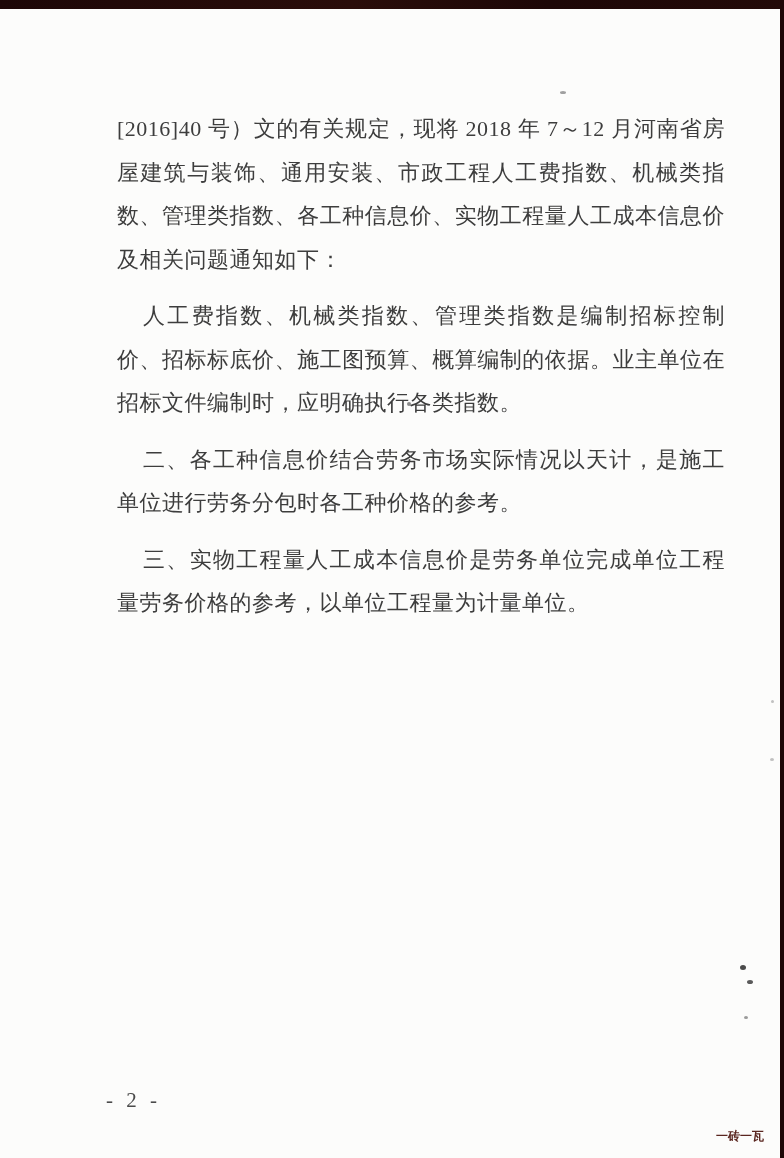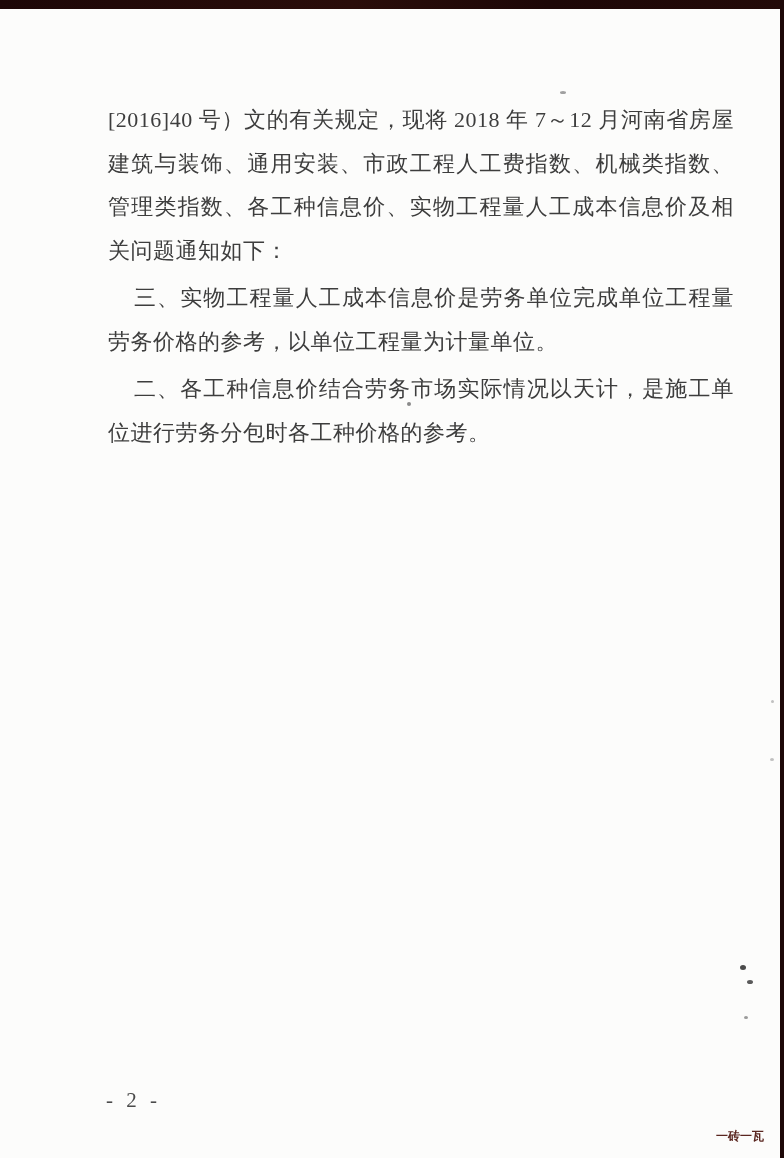--- a/index.html
+++ b/index.html
@@ -23,21 +23,21 @@
   }
   .right-band{
     position:absolute;top:0;right:0;width:4px;height:1158px;
     background:var(--scan-border);
   }
   .content{
     position:absolute;left:104px;top:94px;width:634px;
     color:var(--body-text);
   }
   .para{
-    margin:4px;
+    margin:13px;
     font-size:22px;
     line-height:43.5px;
     text-align:justify;
     text-justify:inter-character;
     text-align-last:left;
     letter-spacing:0.5px;
   }
   .para.indent{text-indent:26px;}
   .page-number{
     position:absolute;left:106px;top:1088px;
@@ -58,24 +58,25 @@
 
 <div class="page">
   <div class="top-band"></div>
   <div class="right-band"></div>
 
   <div class="content">
 
       <p class="para">[2016]40 号）文的有关规定，现将 2018 年 7～12 月河南省房屋建筑与装饰、通用安装、市政工程人工费指数、机械类指数、管理类指数、各工种信息价、实物工程量人工成本信息价及相关问题通知如下：</p>
 
 
+      <p class="para indent">人工费指数、机械类指数、管理类指数是编制招标控制价、招标标底价、施工图预算、概算编制的依据。业主单位在招标文件编制时，应明确执行各类指数。</p>
+
+      <p class="para indent">二、各工种信息价结合劳务市场实际情况以天计，是施工单位进行劳务分包时各工种价格的参考。</p>
 
       <p class="para indent">三、实物工程量人工成本信息价是劳务单位完成单位工程量劳务价格的参考，以单位工程量为计量单位。</p>
-
-      <p class="para indent">二、各工种信息价结合劳务市场实际情况以天计，是施工单位进行劳务分包时各工种价格的参考。</p>
     </div>
 
   <div class="page-number">- 2 -</div>
   <div class="watermark">一砖一瓦</div>
 
   <div class="speck" style="left:560px;top:91px;width:6px;height:3px;background:#a0a0a0;"></div>
   <div class="speck" style="left:407px;top:402px;width:4px;height:4px;background:#8a8a8a;"></div>
   <div class="speck" style="left:740px;top:965px;width:6px;height:5px;background:#4a4a4a;"></div>
   <div class="speck" style="left:747px;top:980px;width:6px;height:4px;background:#5a5a5a;"></div>
   <div class="speck" style="left:744px;top:1016px;width:4px;height:3px;background:#9a9a9a;"></div>

